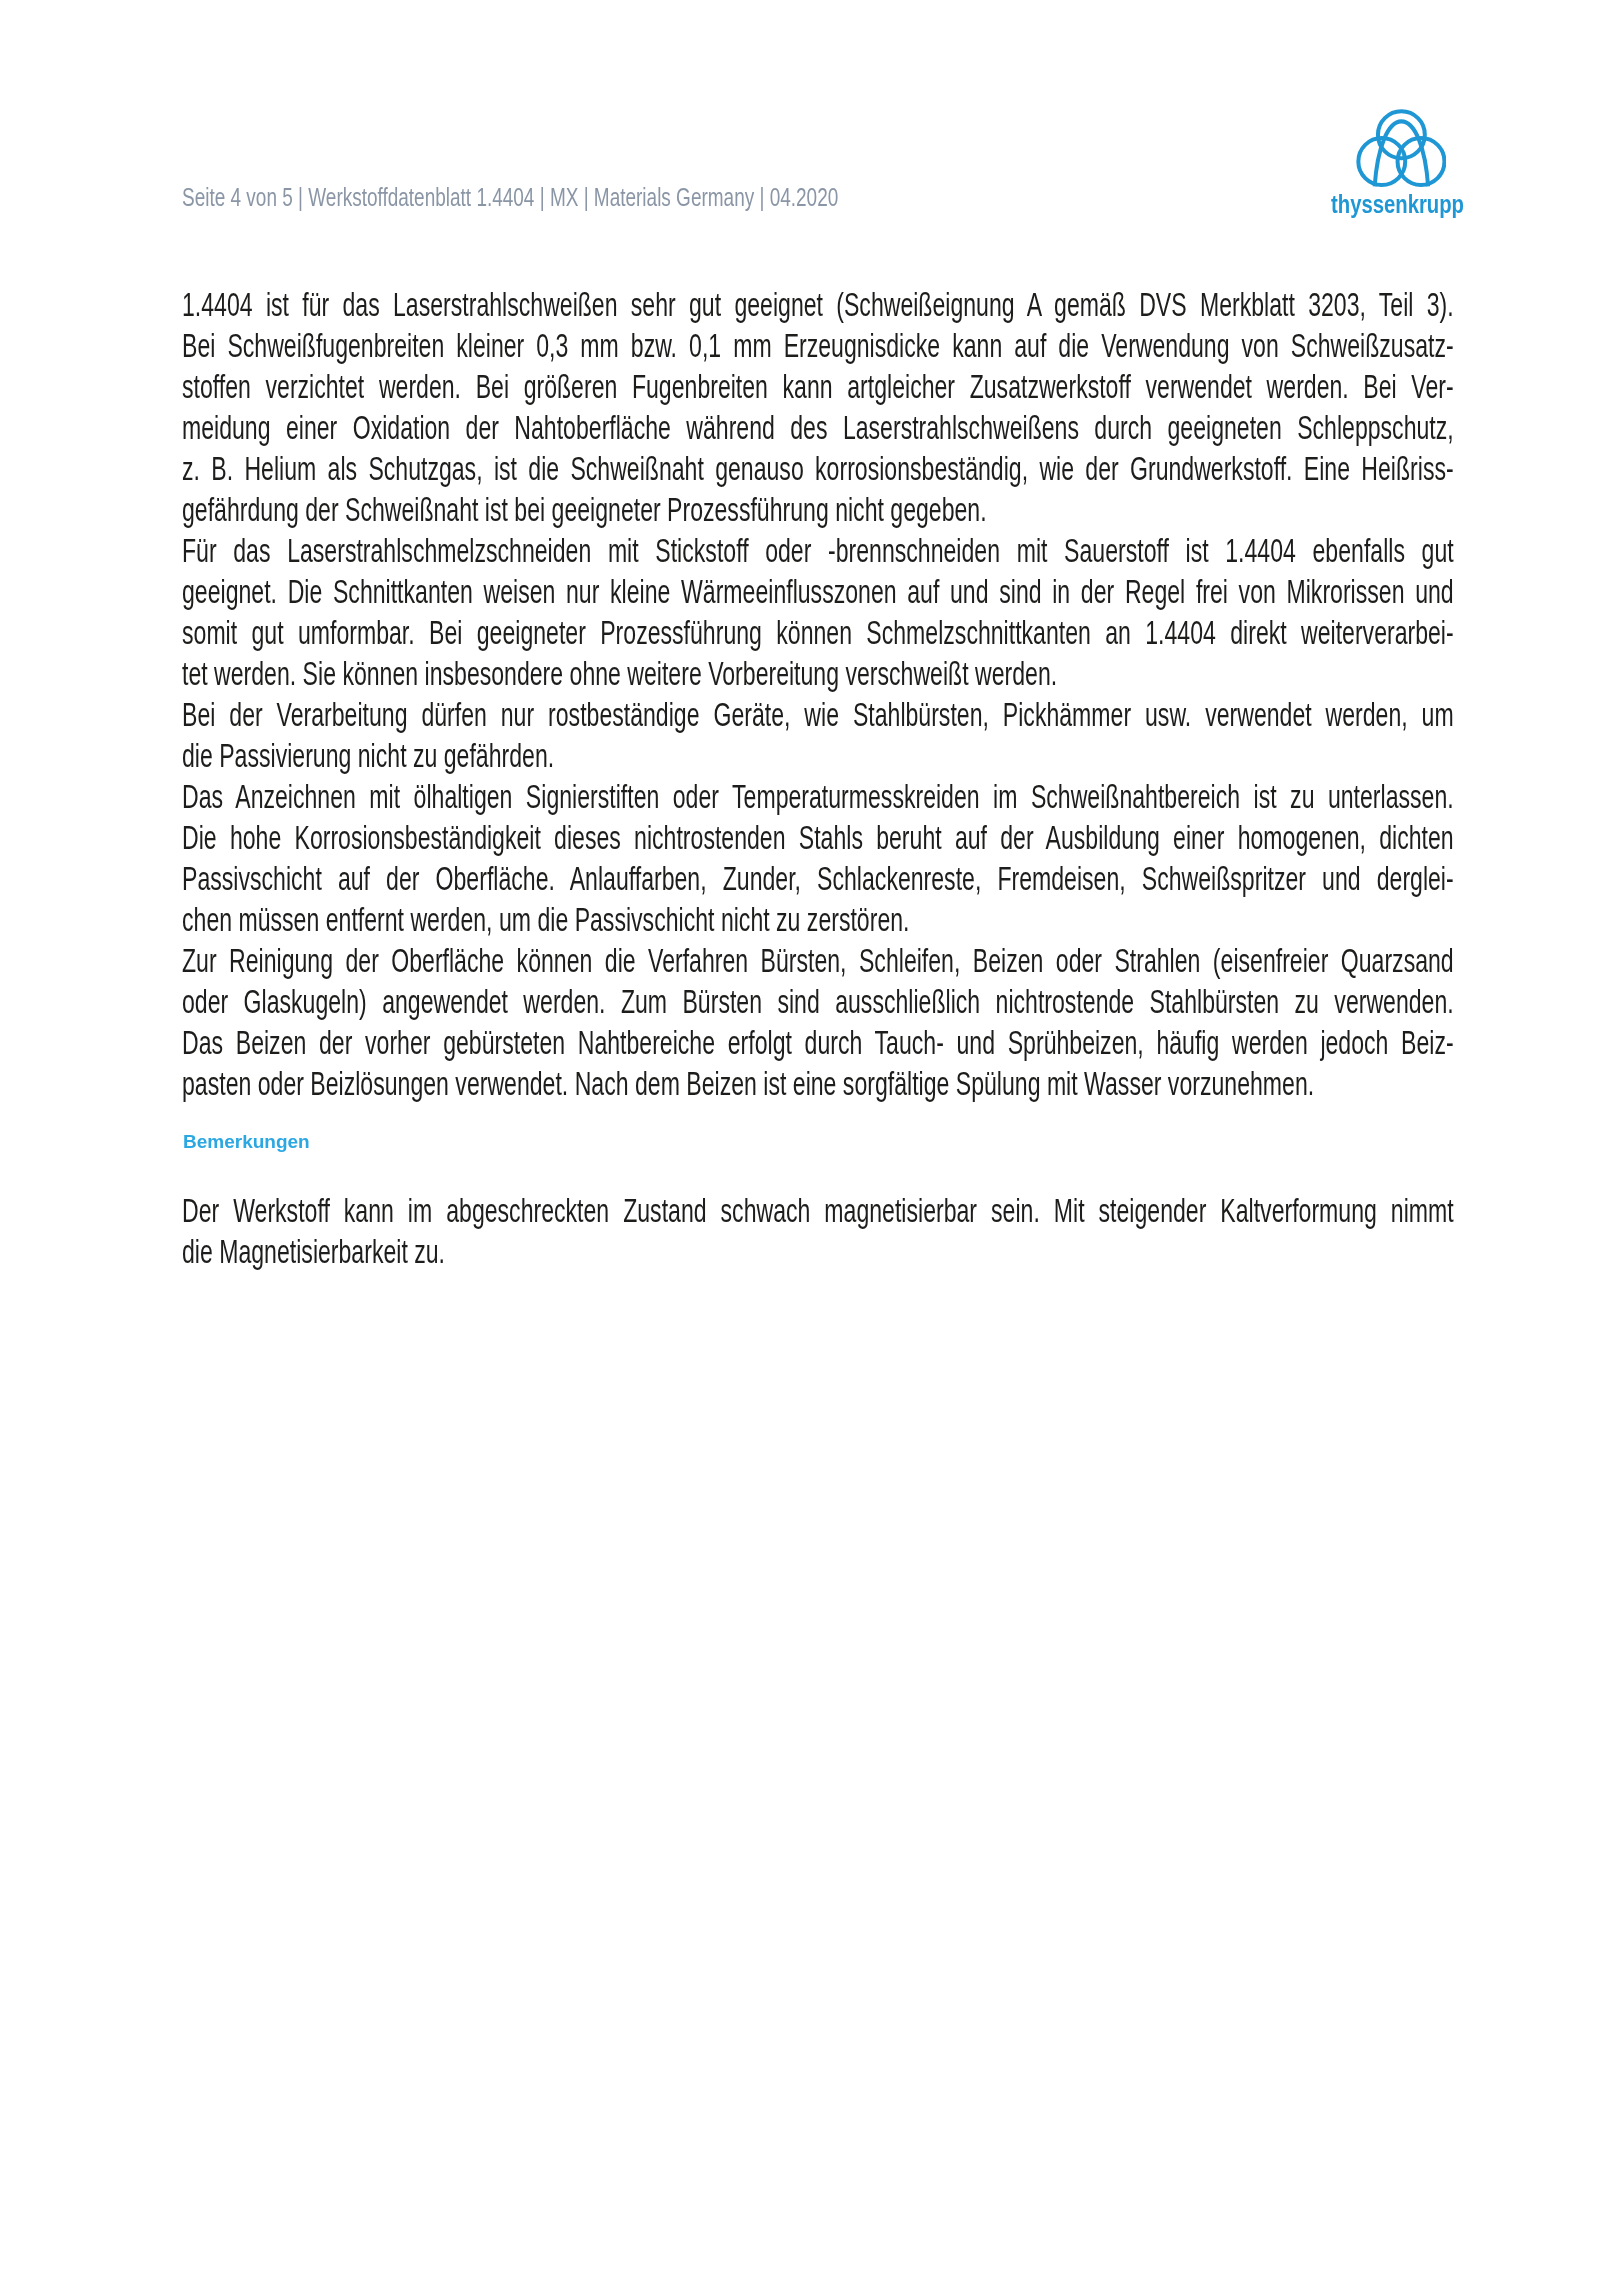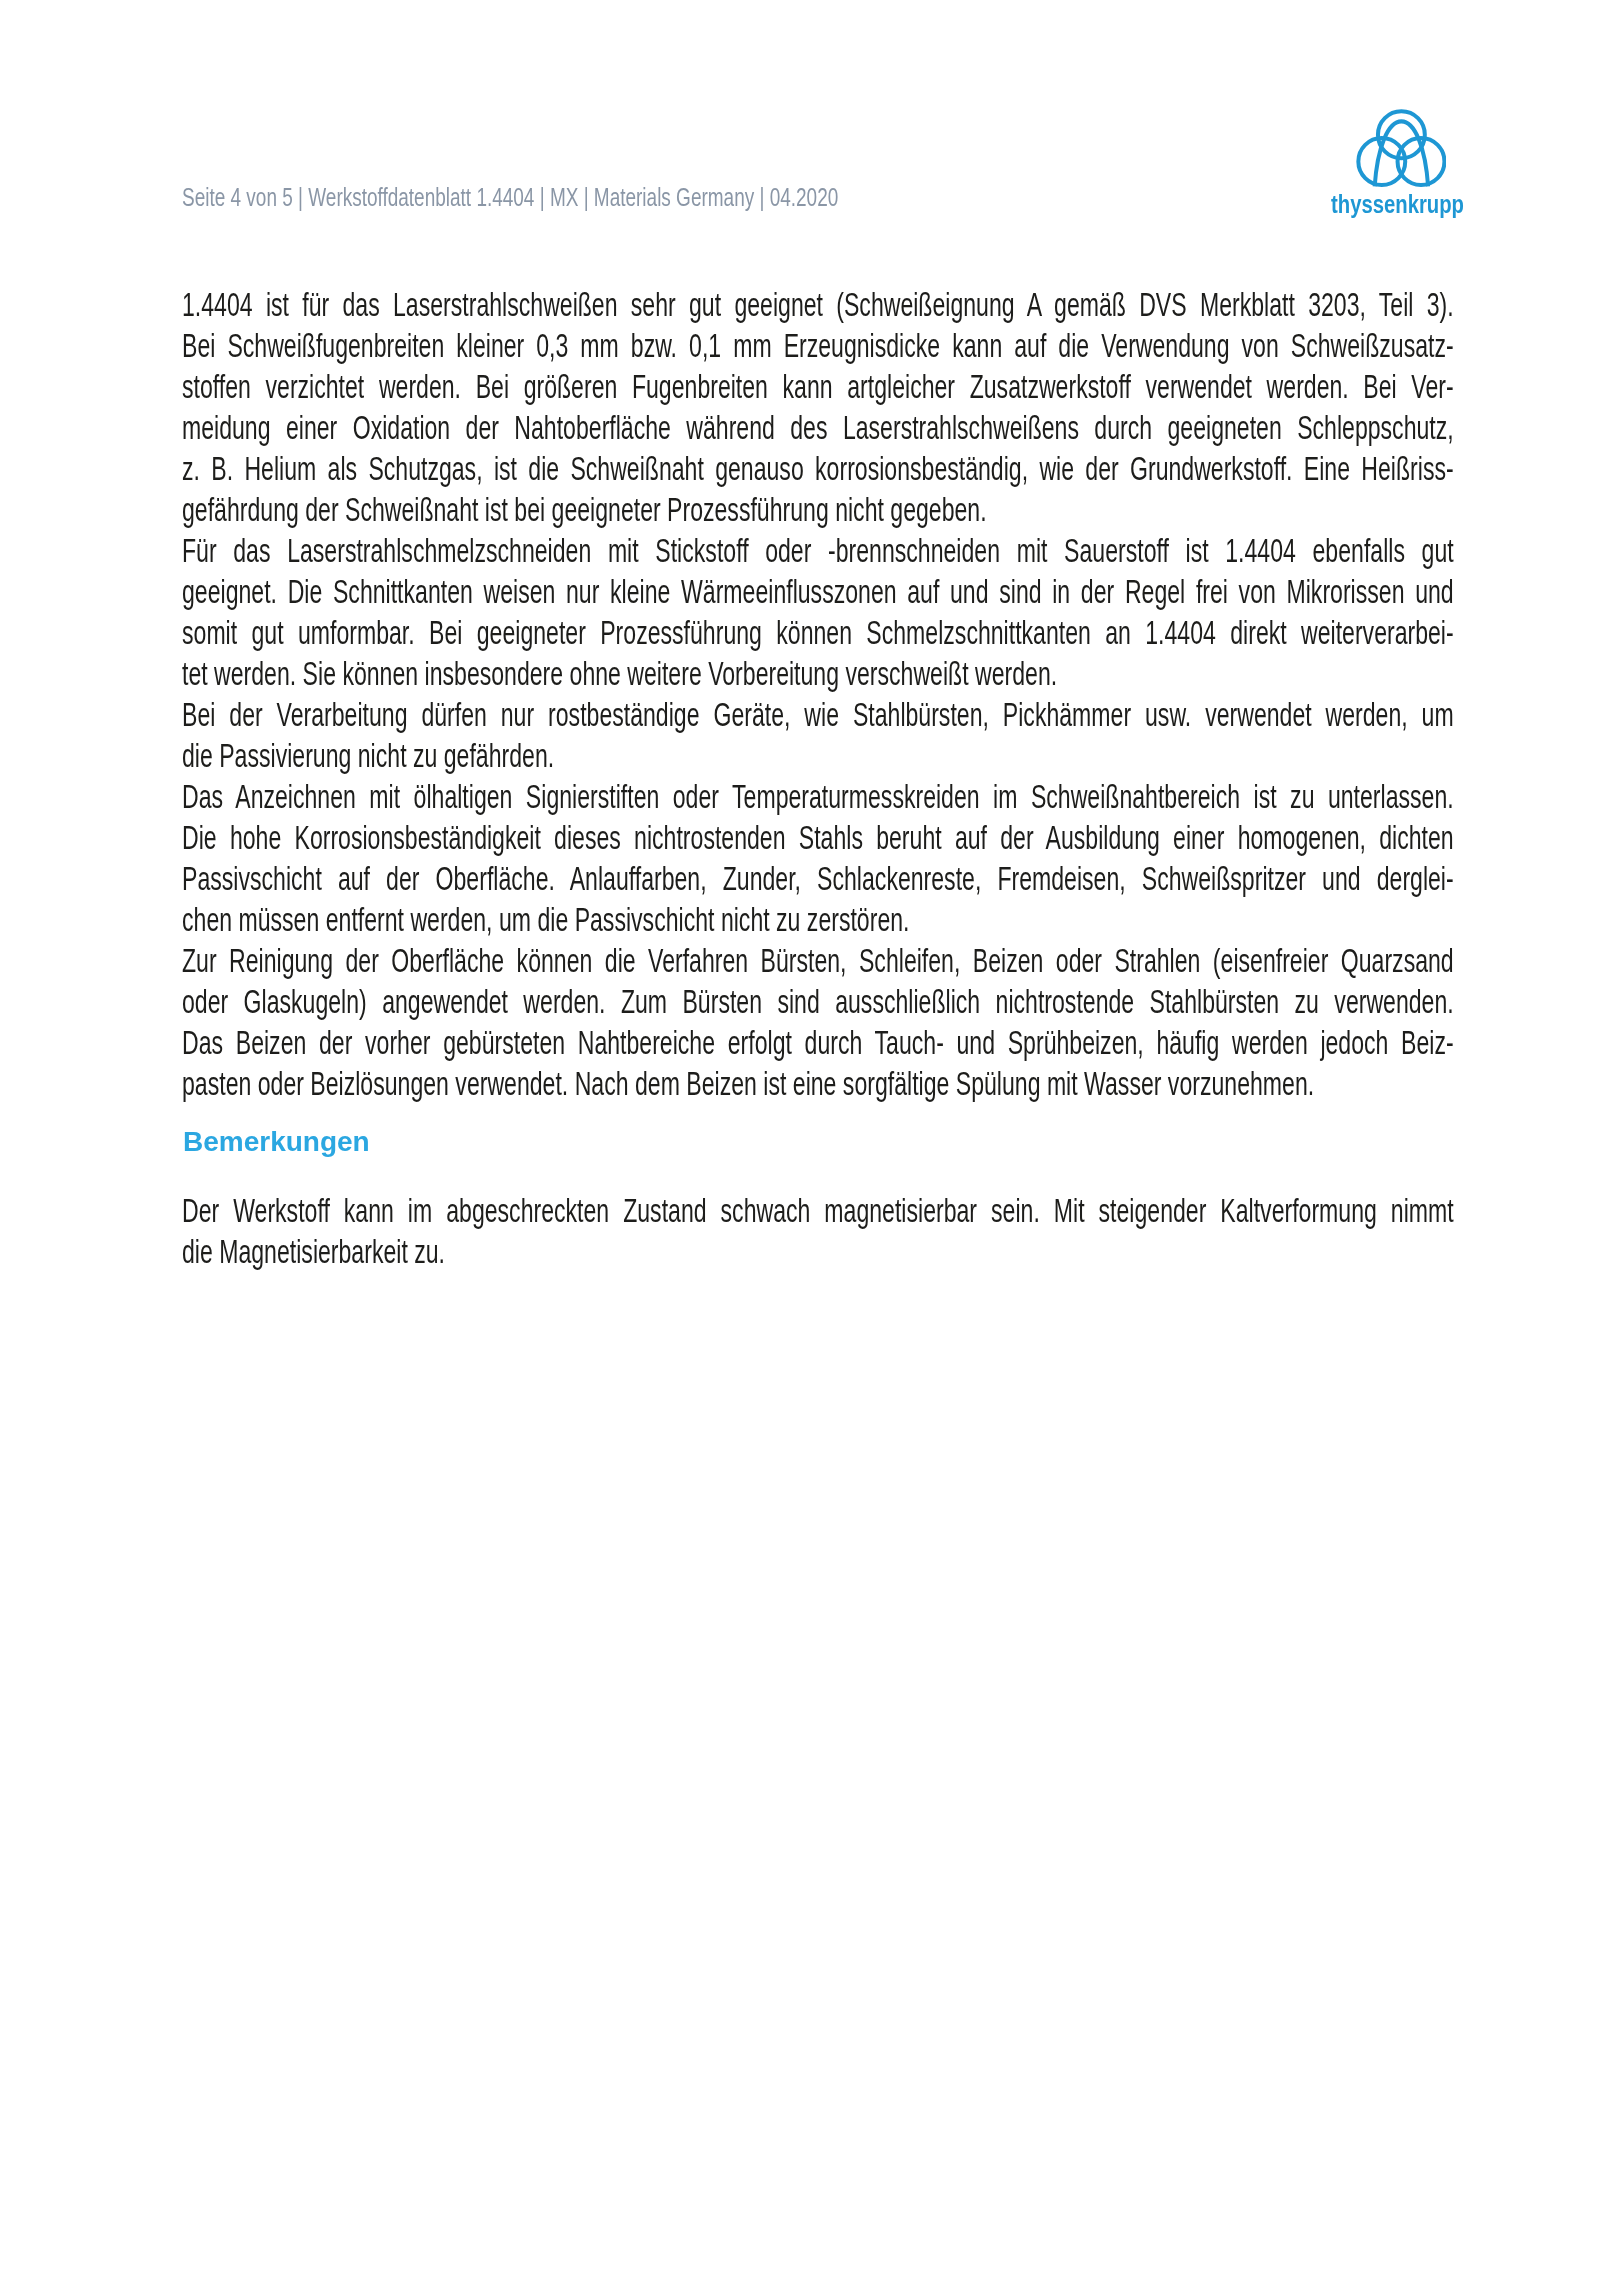--- a/index.html
+++ b/index.html
@@ -65,21 +65,21 @@
   }
   .line.pl {
     text-align: left;
     text-align-last: left;
   }
 
   
   .section-heading {
     left: 183px;
     top: 1123px;
-    font-size: 28px;
+    font-size: 19px;
     line-height: 38px;
     font-weight: bold;
     color: var(--heading-blue, #2ba7e1);
     white-space: nowrap;
   }
 </style>
 </head>
 <body>
 
 <div class="abs header-meta">Seite 4 von 5 | Werkstoffdatenblatt 1.4404 | MX | Materials Germany | 04.2020</div>

